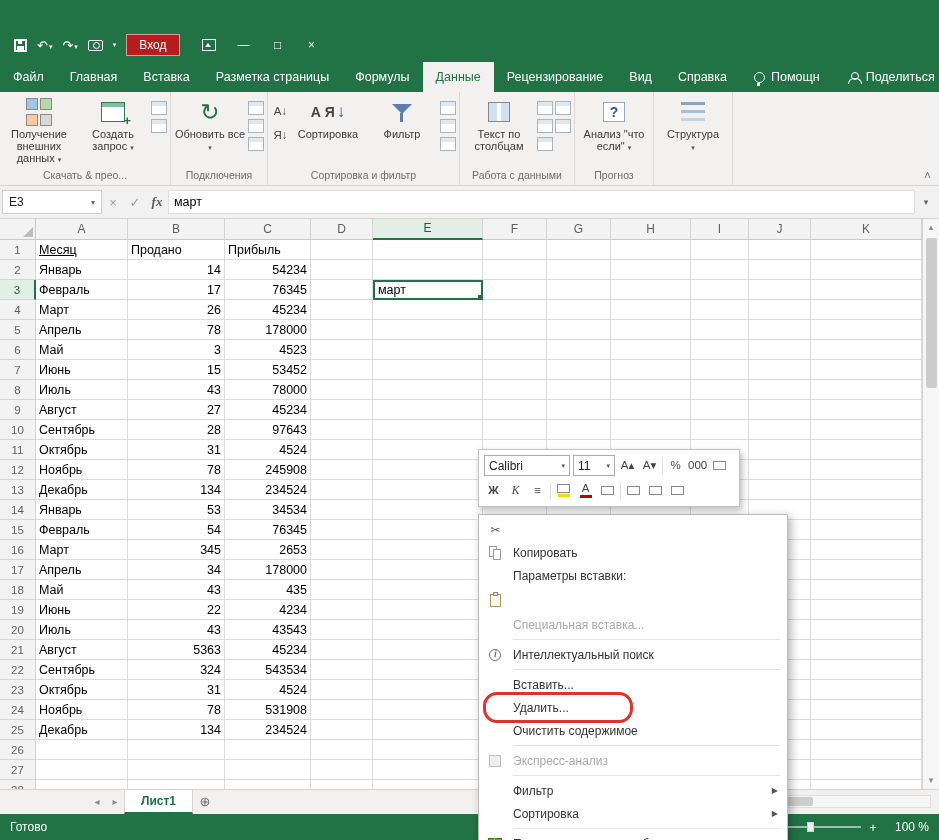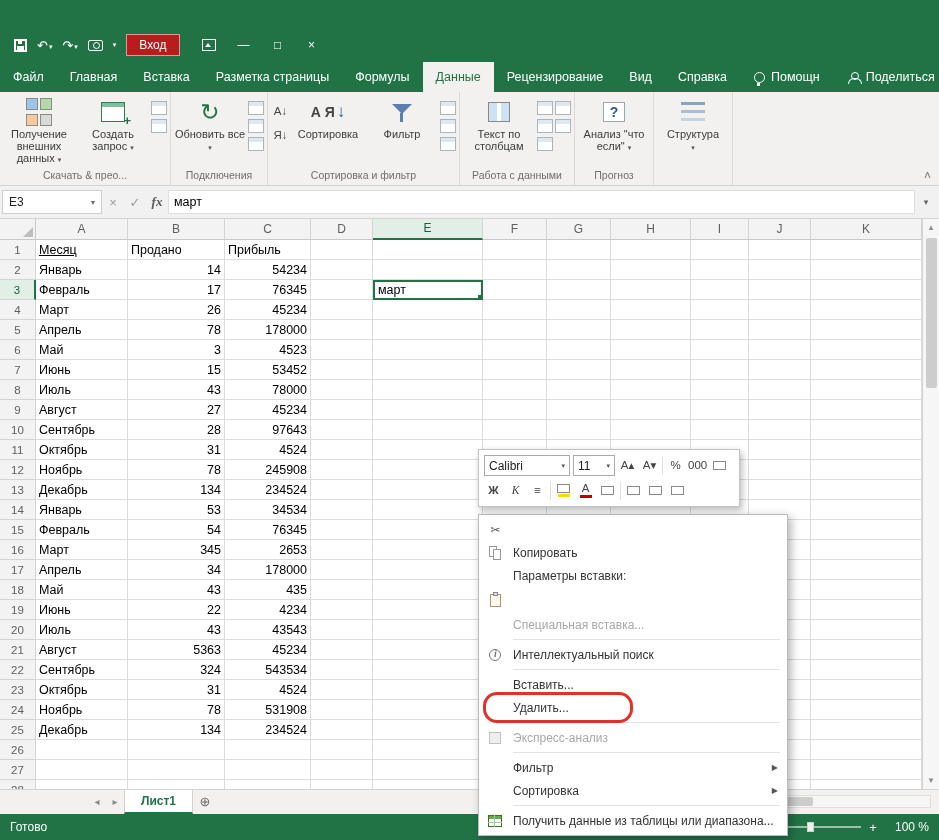--- a/index.html
+++ b/index.html
@@ -832,20 +832,24 @@
         </div>
         <div class="msep"></div>
         <div class="mitem">
           <span class="micn"></span>
           <span class="mlabel">Вставить...</span>
         </div>
         <div class="mitem annotated">
           <span class="micn"></span>
           <span class="mlabel">Удалить...</span>
         </div>
+        <div class="mitem">
+          <span class="micn"></span>
+          <span class="mlabel">Очистить содержимое</span>
+        </div>
         <div class="msep"></div>
         <div class="mitem disabled">
           <span class="micn icn-qa"></span>
           <span class="mlabel">Экспресс-анализ</span>
         </div>
         <div class="msep"></div>
         <div class="mitem">
           <span class="micn"></span>
           <span class="mlabel">Фильтр</span>
           <span class="msub">▶</span>

